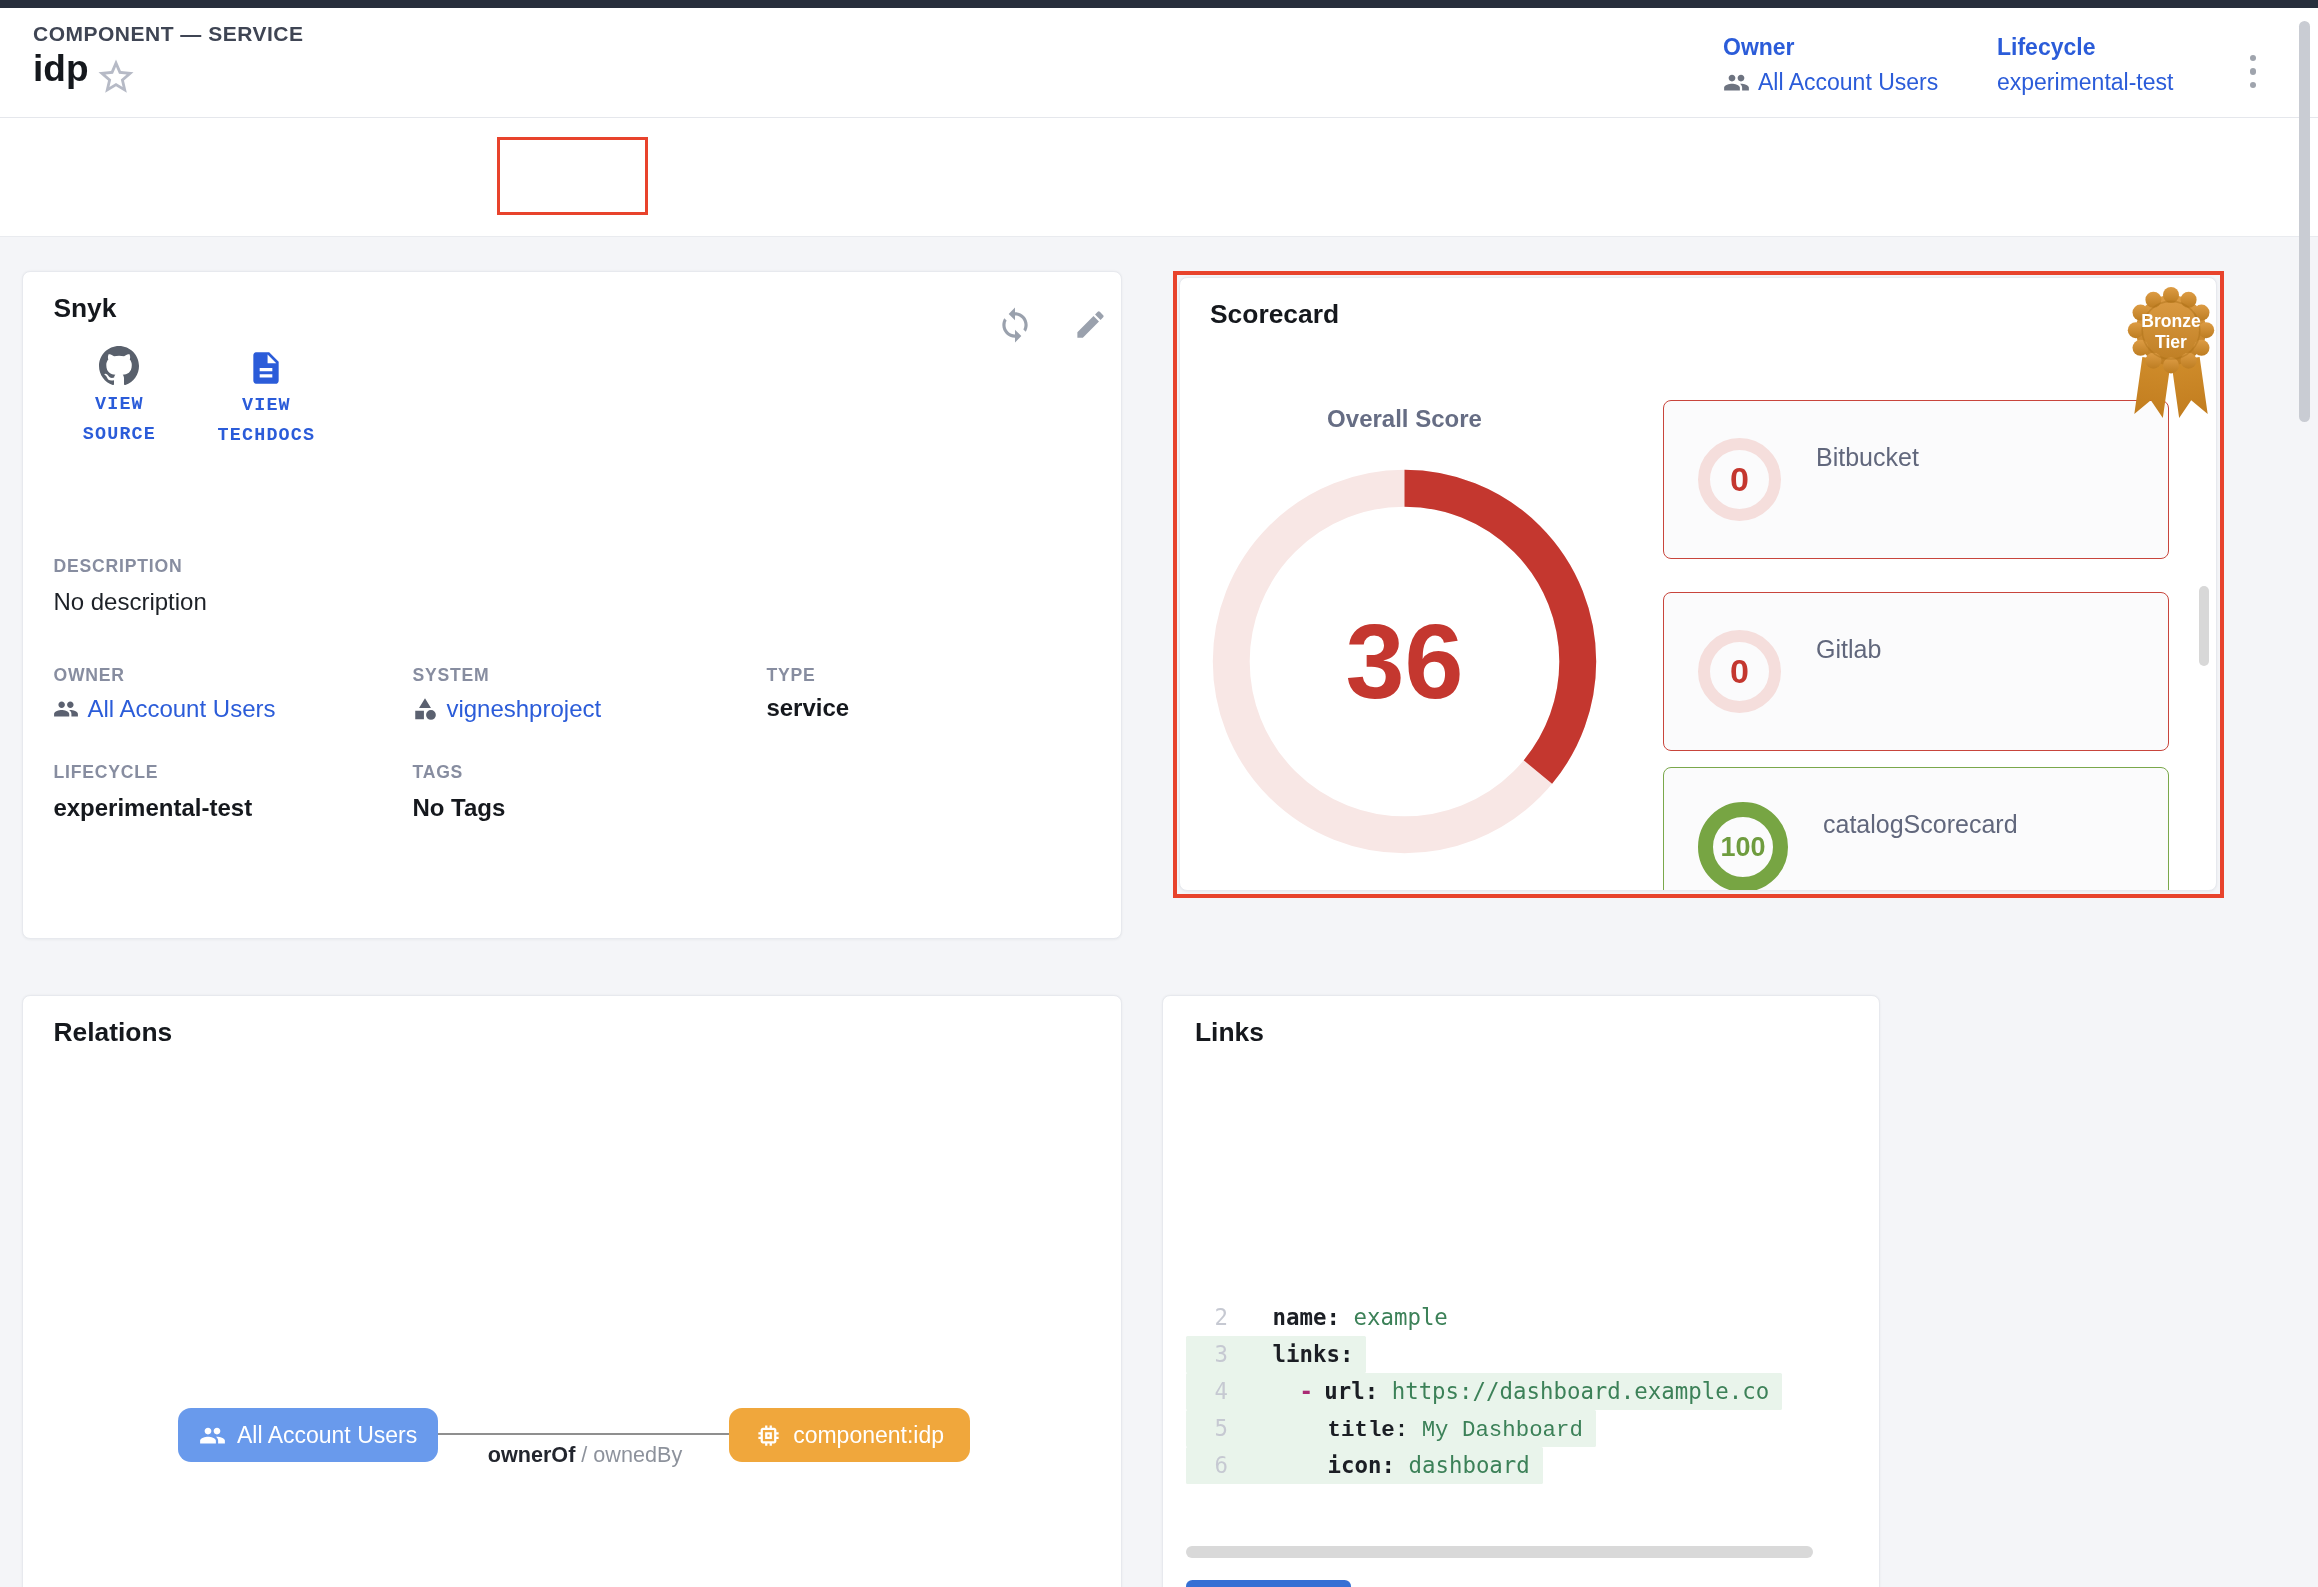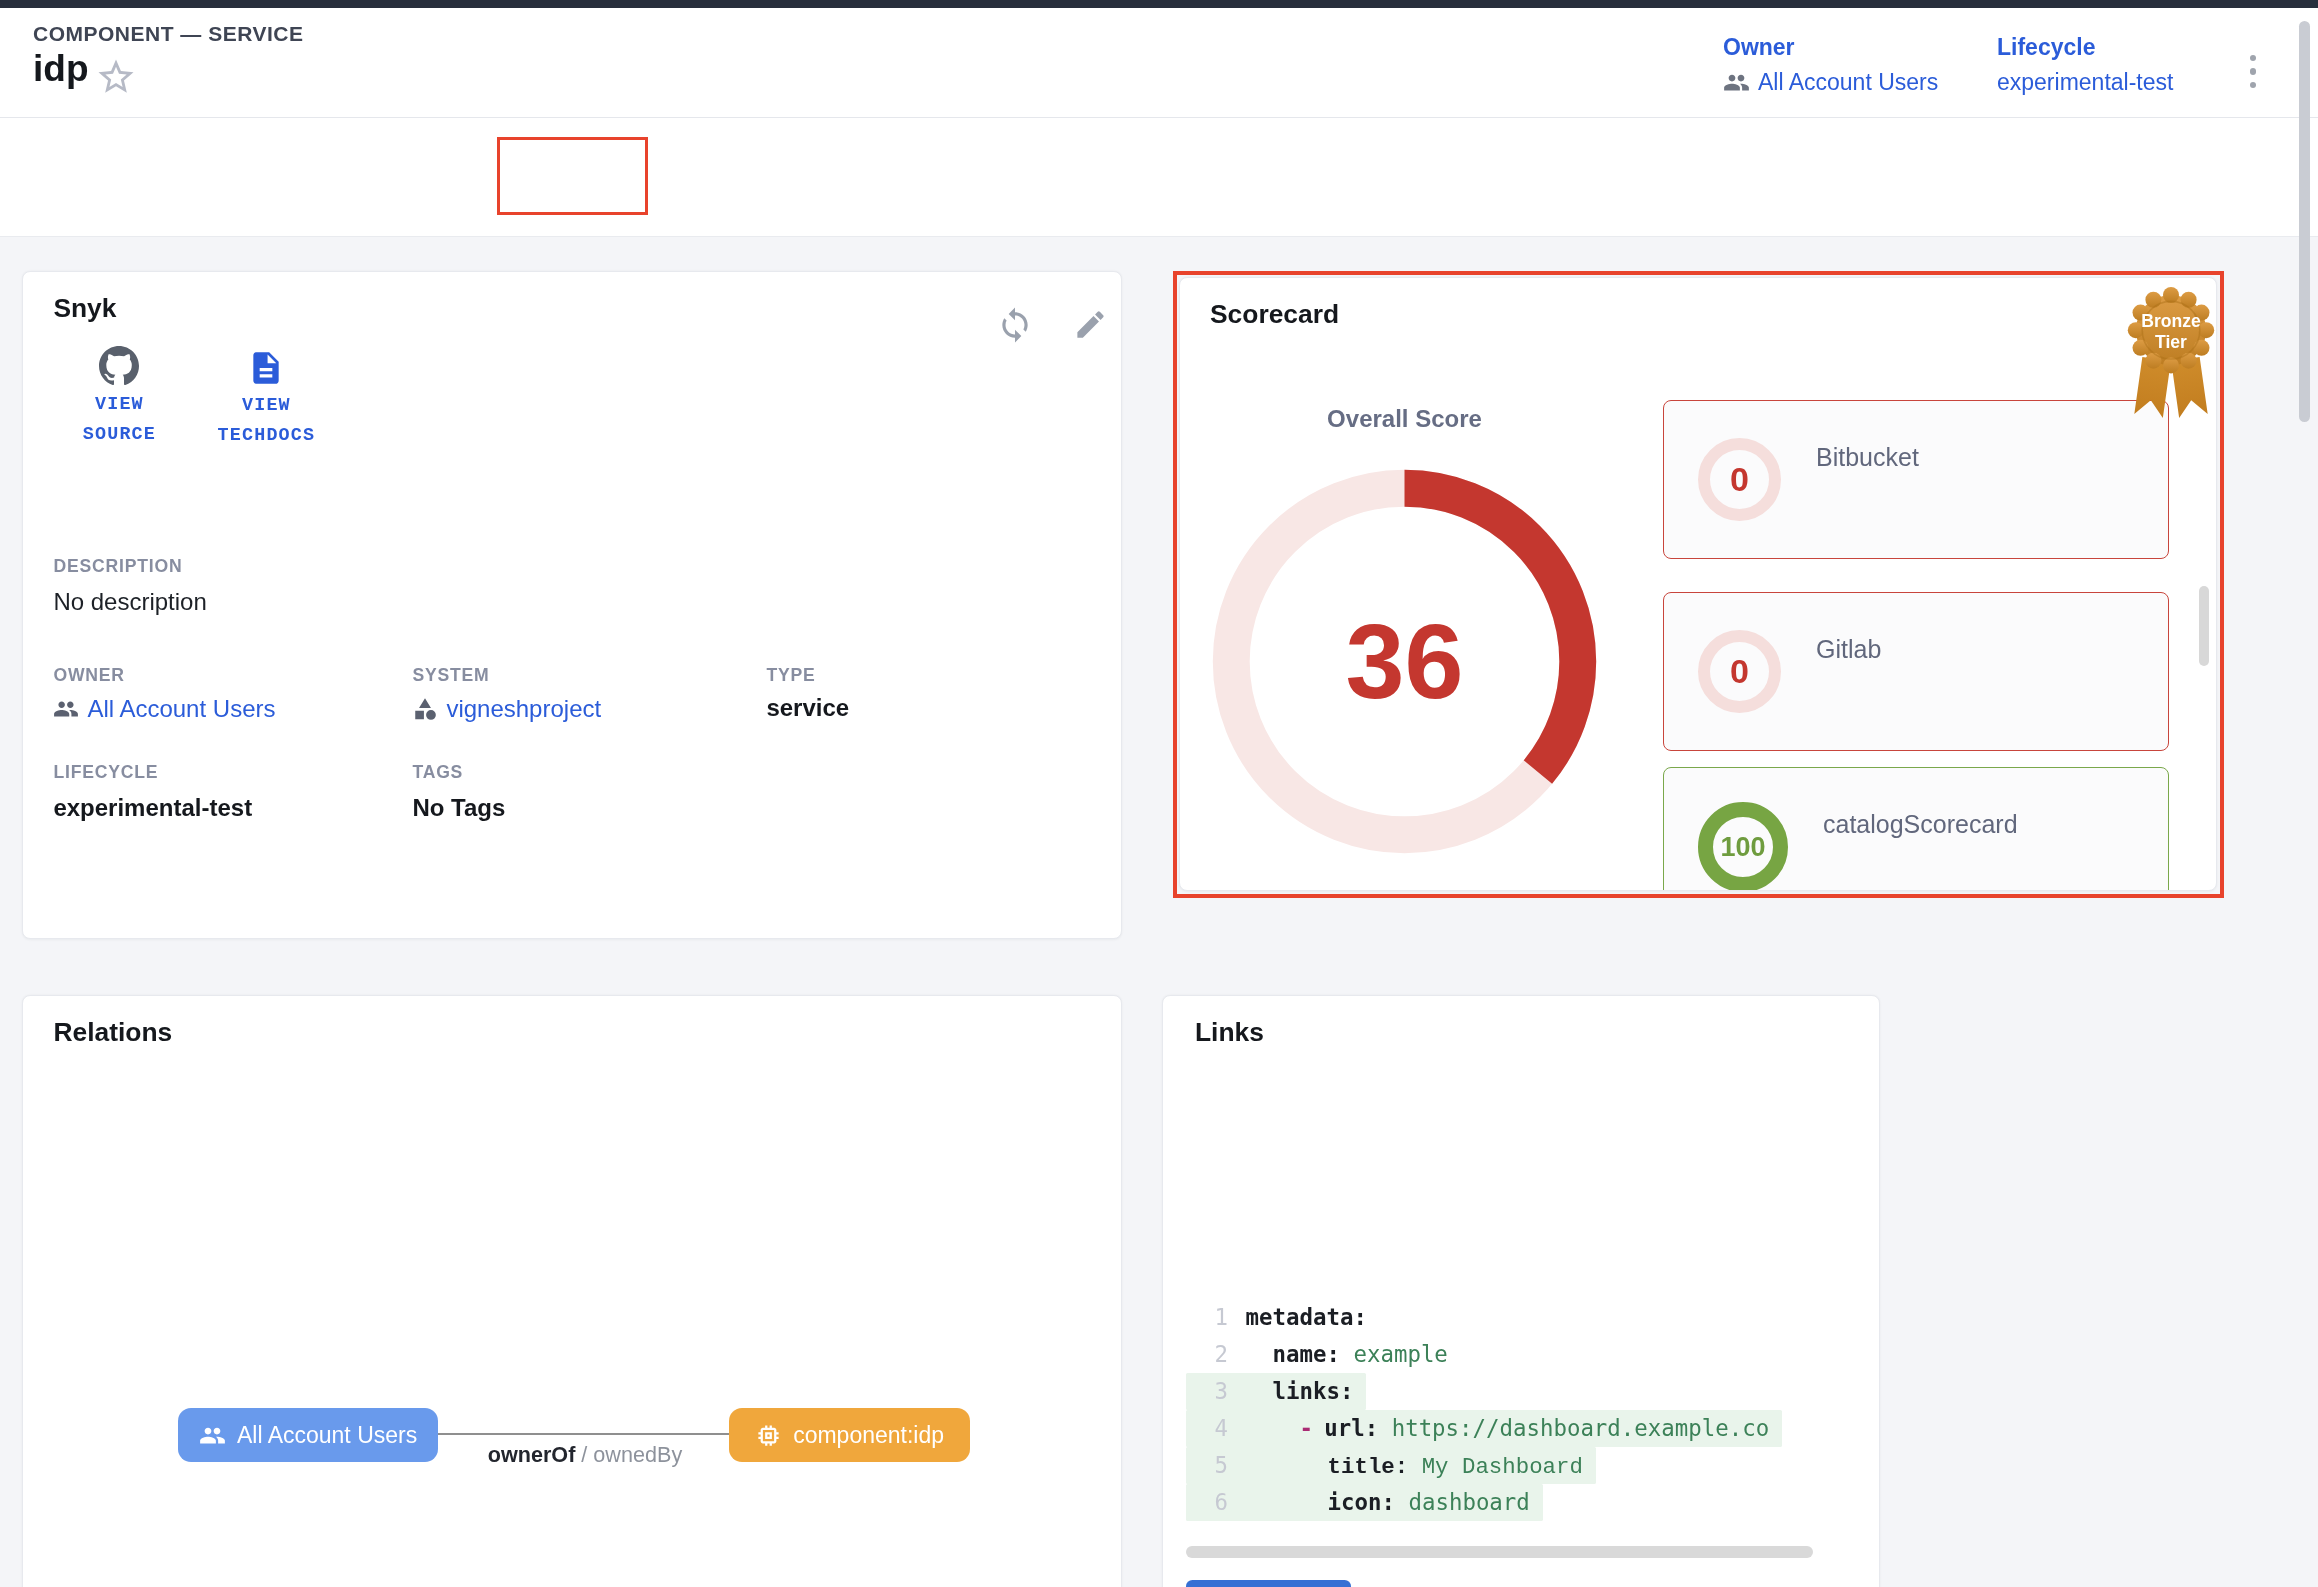--- a/index.html
+++ b/index.html
@@ -330,21 +330,20 @@
       <svg viewBox="0 0 24 24">
         <use href="#i-chip"></use>
       </svg>
     </span>
   <span>component:idp</span>
 </div>
 
 <div class="card links-card">
   <div class="abs card-title" style="left:32px; top:21px">Links</div>
   <div class="codeblock" id="codeblock">
-      <div class="code-row"><span class="hl-wrap"><span class="ln">1</span><span style="padding-left: 0px;"><span class="ck">metadata:</span></span></span></div>
       <div class="code-row"><span class="hl-wrap"><span class="ln">2</span><span style="padding-left: 27px;"><span class="ck">name:</span><span class="cv"> example</span></span></span></div>
       <div class="code-row"><span class="hl-wrap hl"><span class="ln">3</span><span style="padding-left: 27px;"><span class="ck">links:</span></span></span></div>
       <div class="code-row"><span class="hl-wrap hl"><span class="ln">4</span><span style="padding-left: 54px;"><span class="cd">-</span><span class="ck">url:</span><span class="cv"> https://dashboard.example.co</span></span></span></div>
       <div class="code-row"><span class="hl-wrap hl"><span class="ln">5</span><span style="padding-left: 82px; font-family: Liberation Mono, monospace;"><span class="ck">title:</span><span class="cv"> My Dashboard</span></span></span></div>
       <div class="code-row"><span class="hl-wrap hl"><span class="ln">6</span><span style="padding-left: 82px;"><span class="ck">icon:</span><span class="cv"> dashboard</span></span></span></div>
     </div>
   <div class="hscroll"></div>
   <div class="btn-sliver"></div>
 </div>
 

